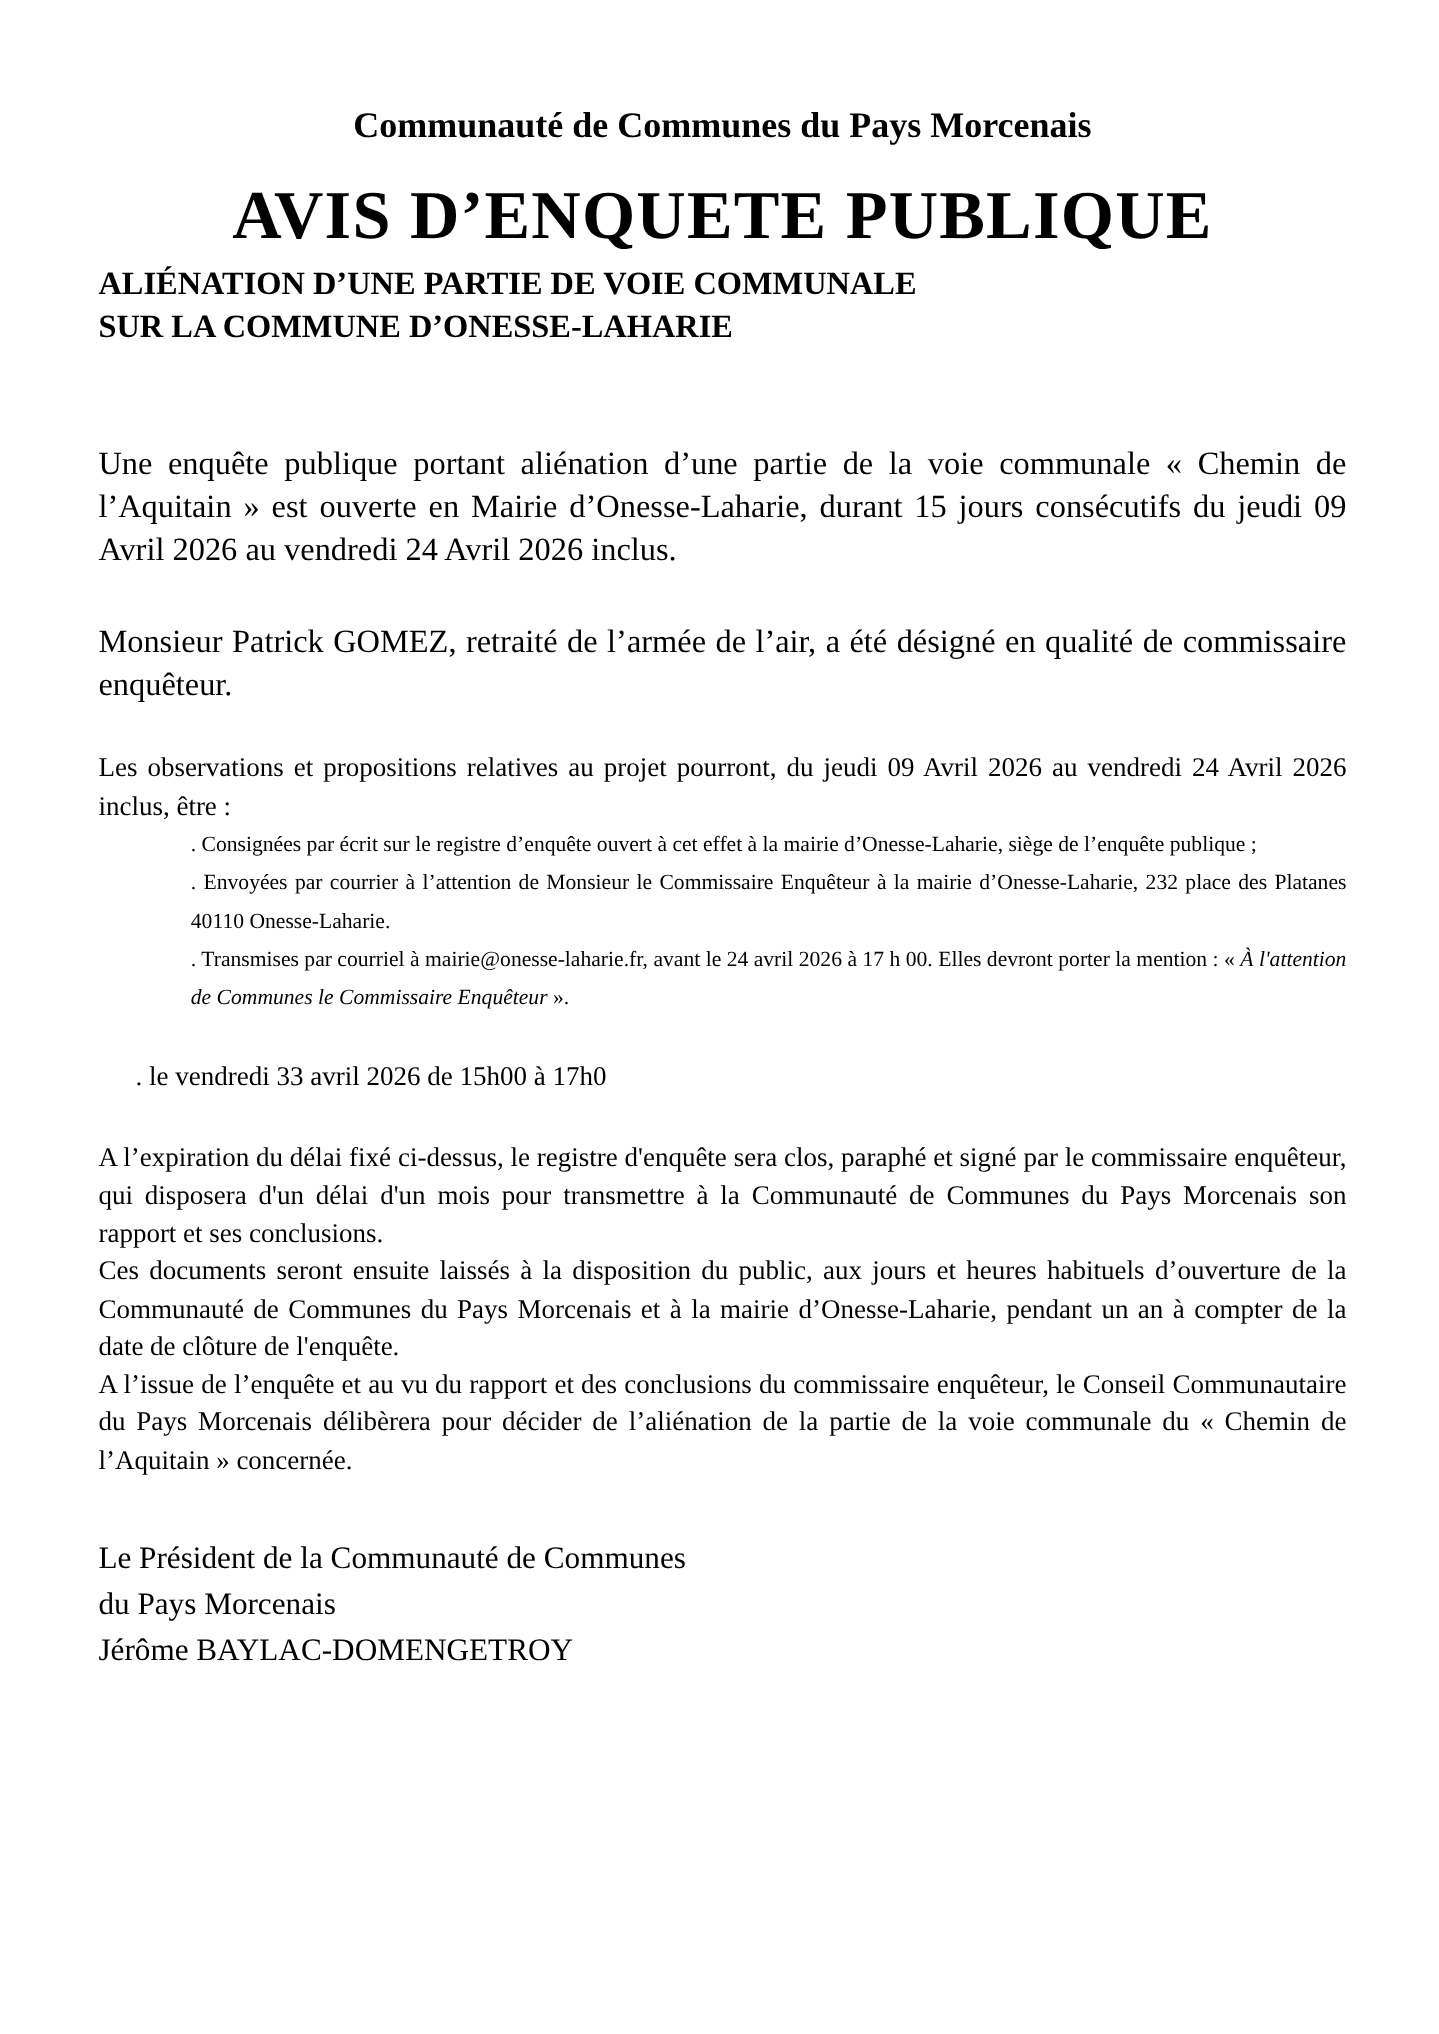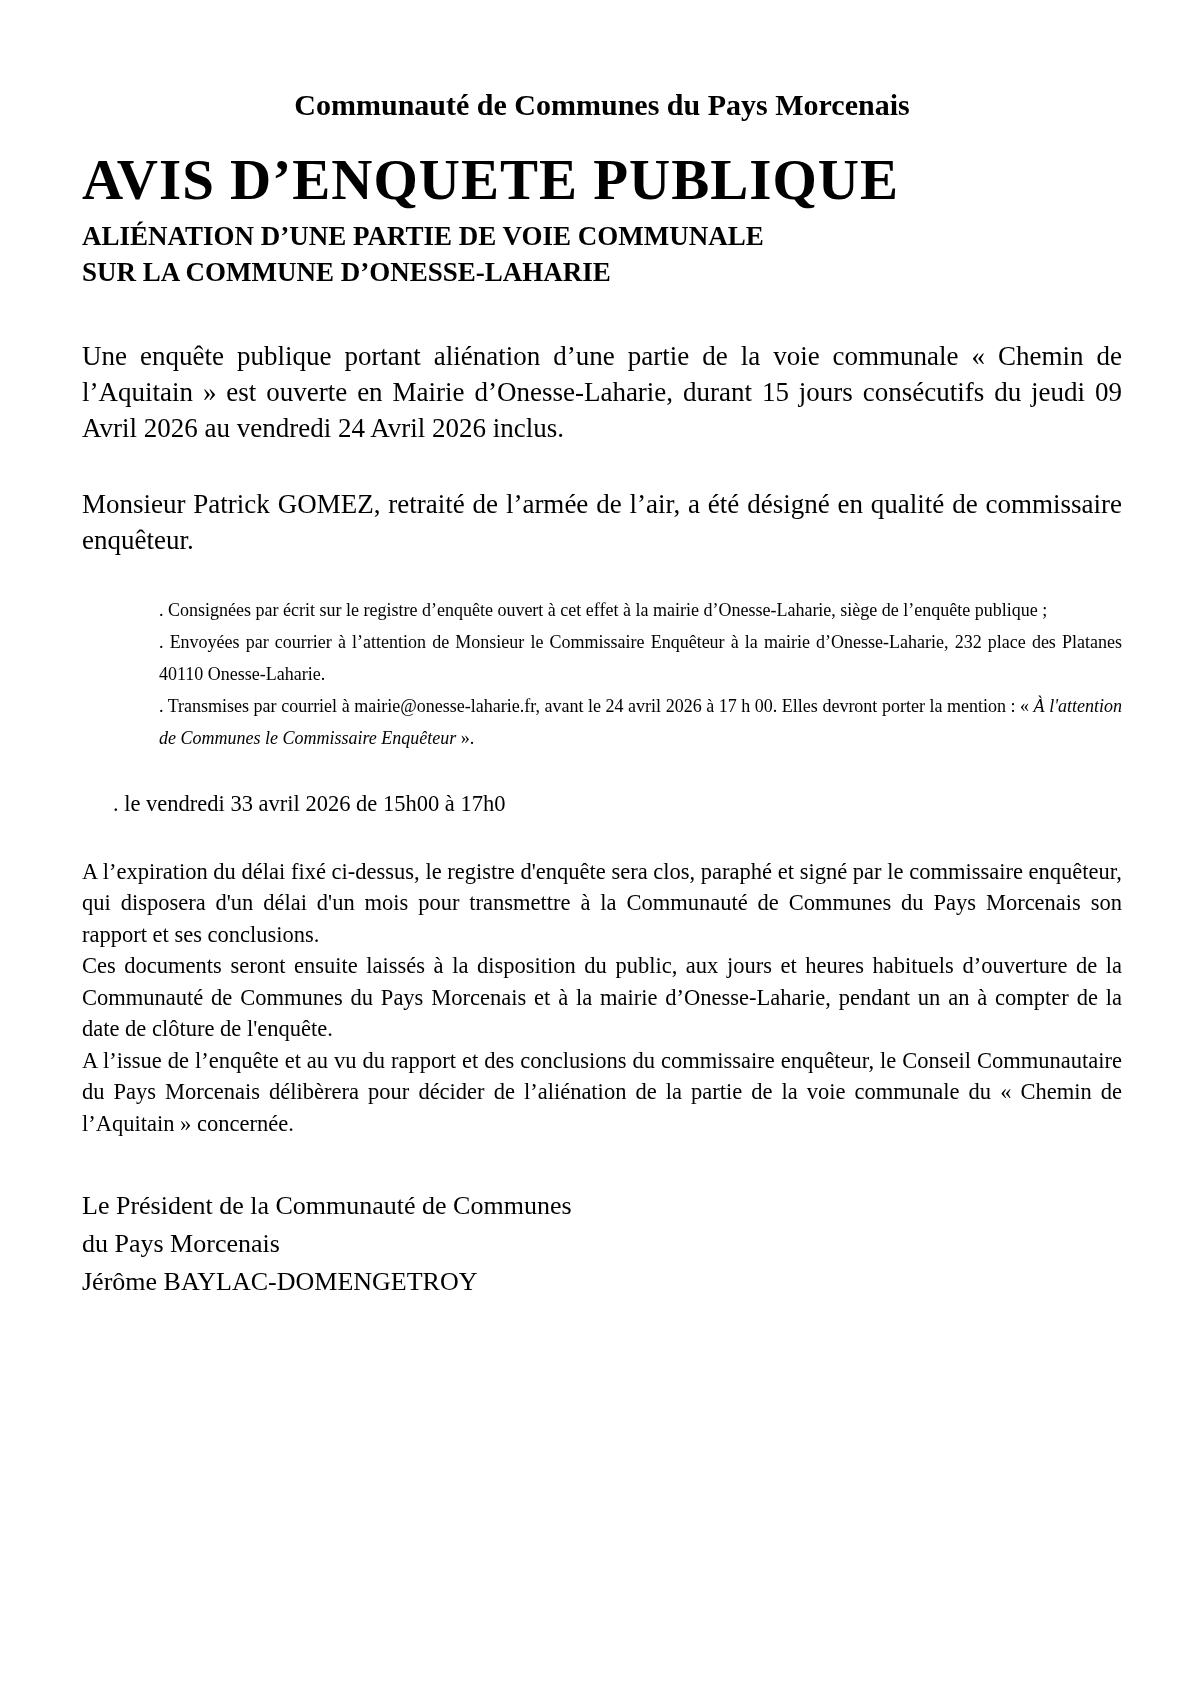--- a/index.html
+++ b/index.html
@@ -21,34 +21,34 @@
   .org {
     font-size: 30px;
     font-weight: bold;
     text-align: center;
     line-height: 34px;
     margin: 0;
   }
   .title {
     font-size: 57px;
     font-weight: bold;
-    text-align: left;
+    text-align: center;
     line-height: 64px;
     margin: 26px 0 0 0;
     letter-spacing: 1px;
   }
   .subtitle {
     font-size: 27px;
     font-weight: bold;
     text-align: left;
     line-height: 36px;
     margin: 0;
   }
   .subtitle.first { margin-top: 6px; }
-  .body { margin-top: 48px; }
+  .body { margin-top: 78px; }
   p { margin: 0; }
   .p-large {
     font-size: 27px;
     line-height: 36px;
     text-align: justify;
   }
   .p-small {
     font-size: 22.5px;
     line-height: 31.5px;
     text-align: justify;
@@ -84,20 +84,21 @@
   <p class="subtitle">SUR LA COMMUNE D’ONESSE-LAHARIE</p>
 
   <div class="body">
 
     <p class="p-large">Une enquête publique portant aliénation d’une partie de la voie communale « Chemin de l’Aquitain » est ouverte en Mairie d’Onesse-Laharie, durant 15 jours consécutifs du jeudi 09 Avril 2026 au vendredi 24 Avril 2026 inclus.</p>
 
     <p class="p-large gap-40">Monsieur Patrick GOMEZ, retraité de l’armée de l’air, a été désigné en qualité de commissaire enquêteur.</p>
 
 
     <div class="gap-36">
+      <p class="p-small">Les observations et propositions relatives au projet pourront, du jeudi 09 Avril 2026 au vendredi 24 Avril 2026 inclus, être :</p>
       <p class="bullet">. Consignées par écrit sur le registre d’enquête ouvert à cet effet à la mairie d’Onesse-Laharie, siège de l’enquête publique ;</p>
       <p class="bullet">. Envoyées par courrier à l’attention de Monsieur le Commissaire Enquêteur à la mairie d’Onesse-Laharie, 232 place des Platanes 40110 Onesse-Laharie.</p>
       <p class="bullet"><span>. Transmises par courriel à mairie@onesse-laharie.fr, avant le 24 avril 2026 à 17 h 00. Elles devront porter la mention : « </span><span class="italic">À l'attention de Communes le Commissaire Enquêteur</span><span> ».</span></p>
     </div>
 
     <div class="gap-34">
       <p class="p-small sub-item">. le vendredi 33 avril 2026 de 15h00 à 17h0</p>
     </div>
 
     <div class="gap-36">

